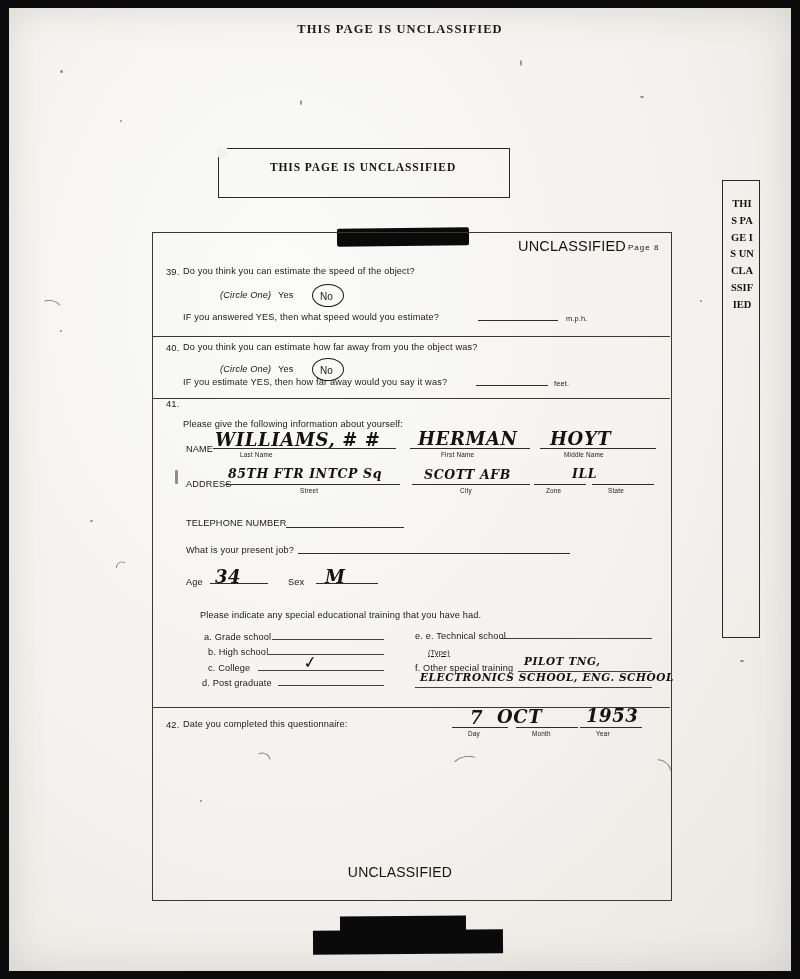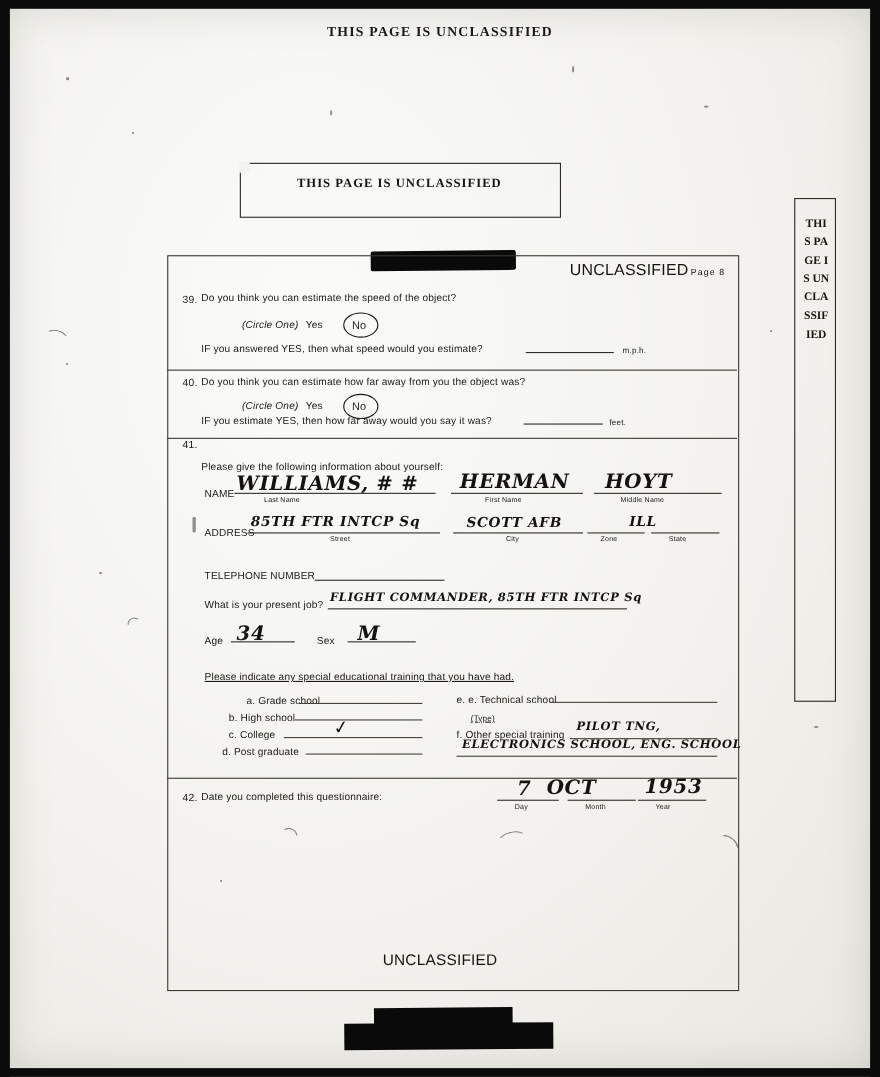--- a/index.html
+++ b/index.html
@@ -318,34 +318,33 @@
 
   <div class="hw hw-md" style="left:572px; top:466px;">ILL</div>
   <div class="ln" style="left:592px; top:484px; width:62px;"></div>
   <div class="t tiny" style="left:608px; top:487px;">State</div>
 
   <div class="t" style="left:186px; top:518px;">TELEPHONE NUMBER</div>
   <div class="ln" style="left:286px; top:527px; width:118px;"></div>
   <div class="hw hw-md" style="left:292px; top:511px;"></div>
 
   <div class="t" style="left:186px; top:545px;">What is your present job?</div>
-  <div class="hw hw-sm" style="left:300px; top:537px;">FLIGHT COMMANDER, 85TH FTR INTCP Sq</div>
   <div class="ln" style="left:298px; top:553px; width:272px;"></div>
 
   <div class="t" style="left:186px; top:577px;">Age</div>
   <div class="hw hw-lg" style="left:215px; top:566px;">34</div>
   <div class="ln" style="left:210px; top:583px; width:58px;"></div>
 
   <div class="t" style="left:288px; top:577px;">Sex</div>
   <div class="hw hw-lg" style="left:325px; top:566px;">M</div>
   <div class="ln" style="left:316px; top:583px; width:62px;"></div>
 
-  <div class="t" style="left:186px; top:610px;text-decoration:underline;">Please indicate any special educational training that you have had.</div>
-
-  <div class="t" style="left:224px; top:632px;">a. Grade school</div>
+  <div class="t" style="left:200px; top:610px;">Please indicate any special educational training that you have had.</div>
+
+  <div class="t" style="left:204px; top:632px;">a. Grade school</div>
   <div class="ln ln-thin" style="left:272px; top:639px; width:112px;"></div>
 
   <div class="t" style="left:208px; top:647px;">b. High school</div>
   <div class="ln ln-thin" style="left:268px; top:654px; width:116px;"></div>
 
   <div class="t" style="left:208px; top:663px;">c. College</div>
   <div class="ln ln-thin" style="left:258px; top:670px; width:126px;"></div>
   <div class="checkmark" style="left:303px; top:652px;">✓</div>
 
   <div class="t" style="left:202px; top:678px;">d. Post graduate</div>

